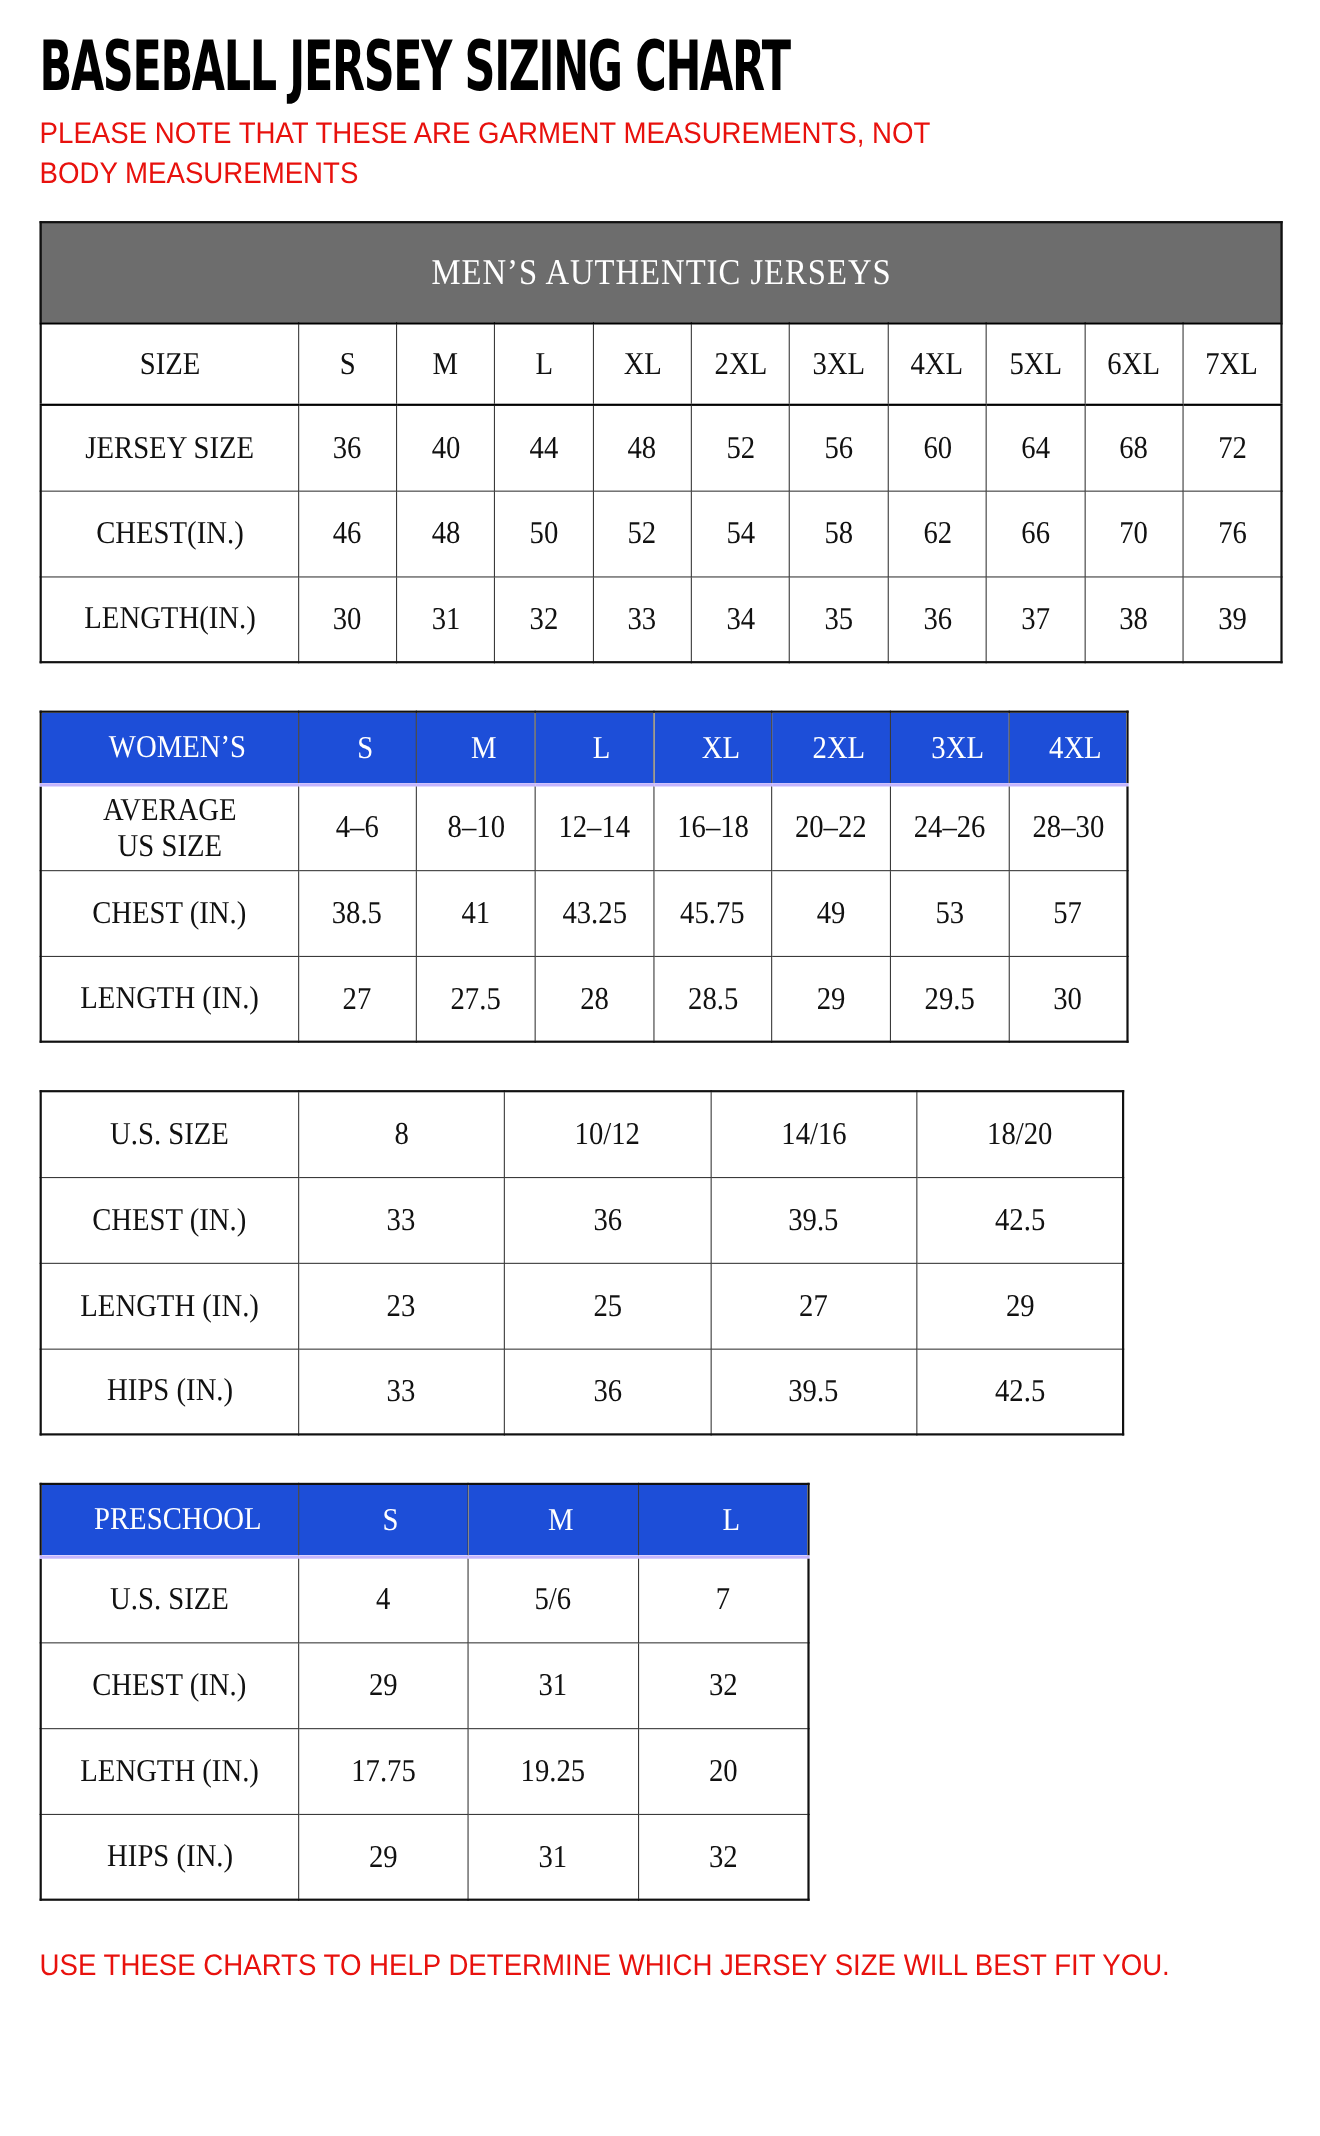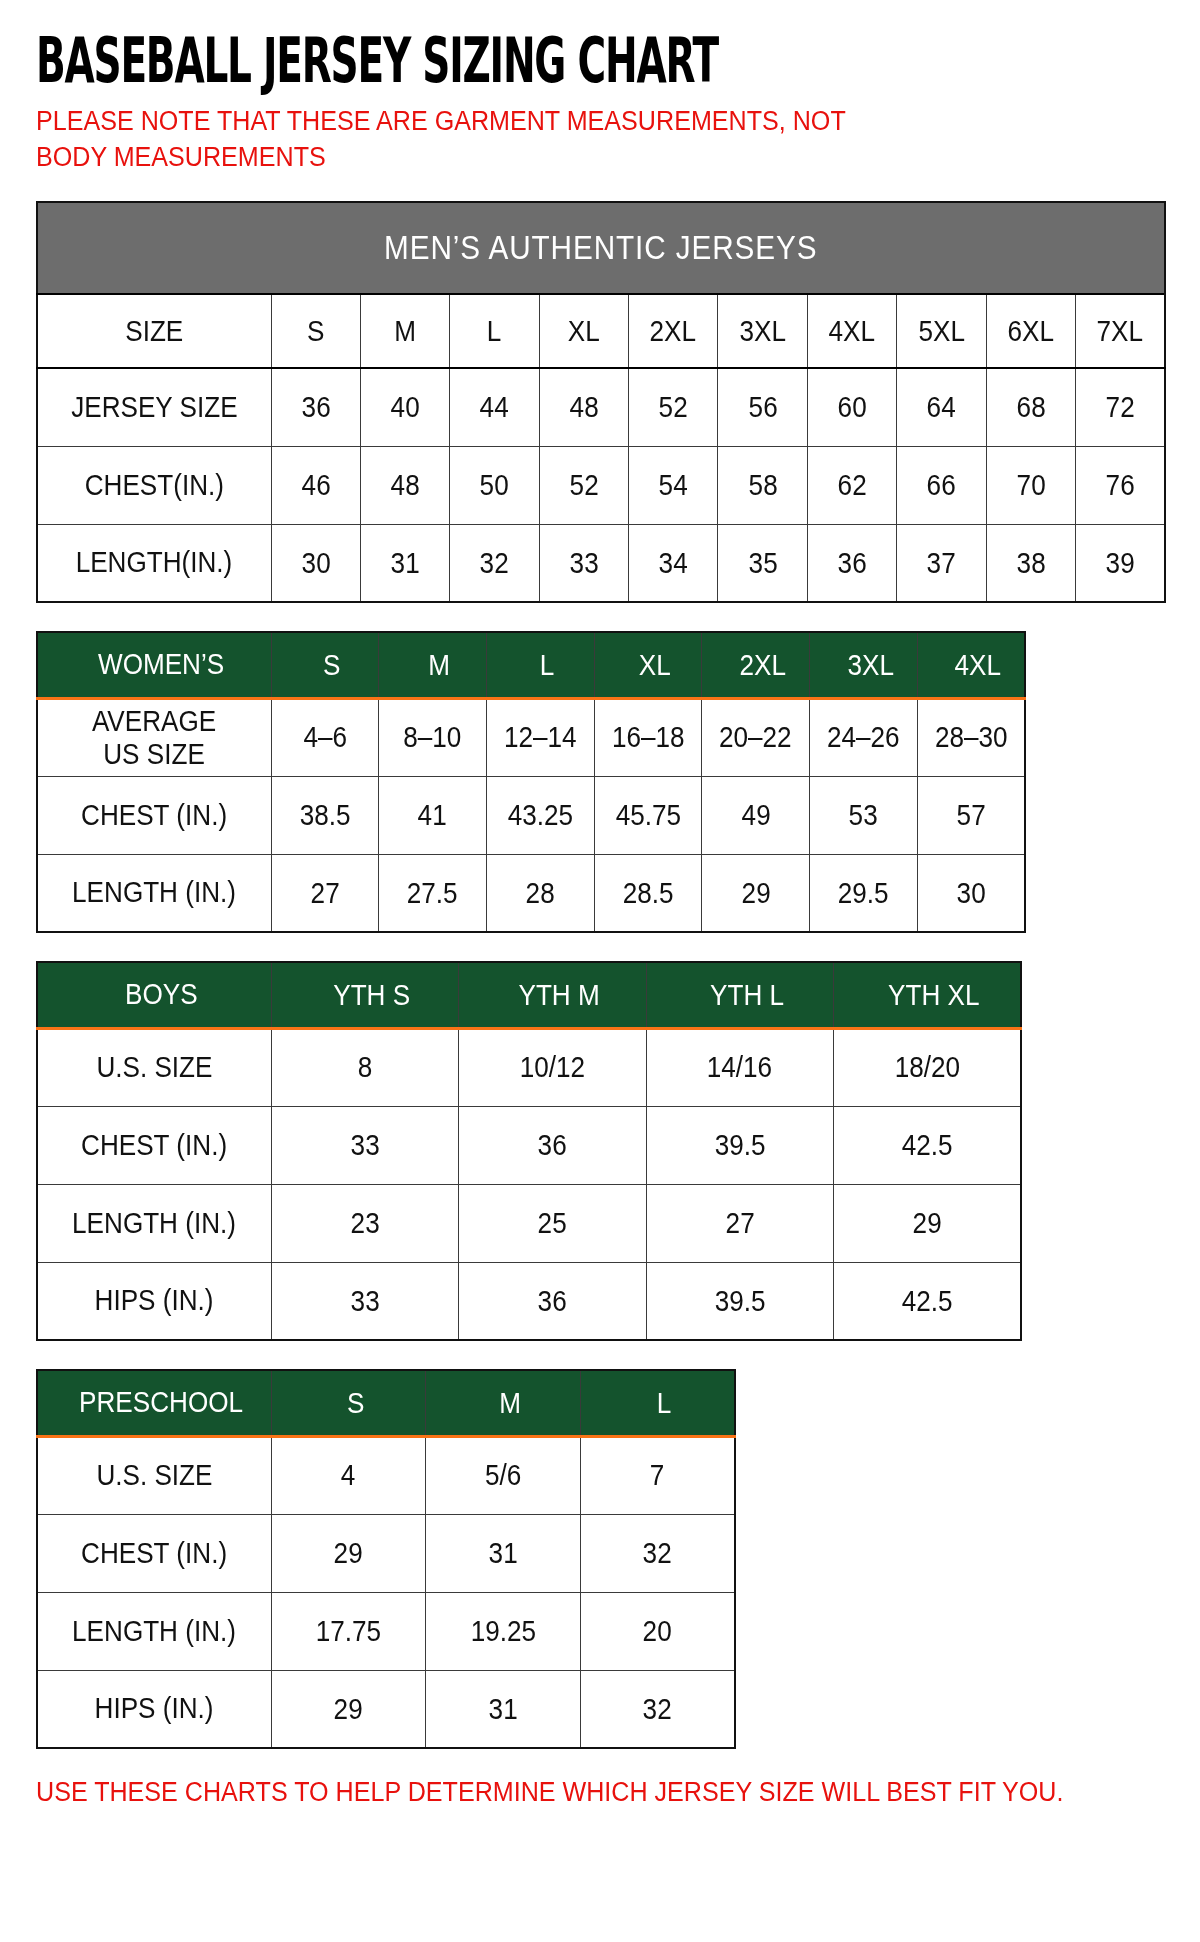--- a/index.html
+++ b/index.html
@@ -32,21 +32,21 @@
   .note {
     color: #e8110d;
     font-size: 27px;
     line-height: 1.32;
     font-weight: 400;
     width: 952px;
     transform: scaleX(0.93);
     transform-origin: left top;
     margin-bottom: 26px;
   }
-  .table-block { margin-bottom: 28px; }
+  .table-block { margin-bottom: 43px; font-family: Liberation Serif, serif; }
   .banner {
     background: #6d6d6d;
     color: #ffffff;
     height: 92px;
     display: flex;
     align-items: center;
     justify-content: center;
     font-size: 33px;
     letter-spacing: 1px;
     border: 2px solid #111111;
@@ -69,24 +69,24 @@
     vertical-align: middle;
     font-size: 29px;
     color: #111111;
     height: 78px;
     padding: 0 2px;
     overflow: hidden;
   }
   tr.header-row td { height: 74px; }
   tr.header-row.plain td { border-bottom: 2px solid #000000; }
   tr.header-row.gray td {
-    background: #14532d;
+    background: #1d4ed8;
     color: #ffffff;
     height: 66px;
-    border-bottom: 3px solid #f97316;
+    border-bottom: 3px solid #c4b5fd;
     padding-left: 16px;
   }
   td.label-cell { white-space: pre-line; line-height: 1.15; }
   .cx {
     display: inline-block;
     transform: scaleX(0.90);
     white-space: pre-line;
   }
   .footer {
     color: #e8110d;
@@ -239,27 +239,20 @@
       <div class="table-block tb-boys">
         <table>
           <colgroup>
             <col style="width: 234px;">
             <col>
             <col>
             <col>
             <col>
           </colgroup>
           <tbody>
-            <tr class="header-row gray">
-              <td class="label-cell"><span class="cx">BOYS</span></td>
-              <td><span class="cx">YTH S</span></td>
-              <td><span class="cx">YTH M</span></td>
-              <td><span class="cx">YTH L</span></td>
-              <td><span class="cx">YTH XL</span></td>
-            </tr>
             <tr>
               <td class="label-cell"><span class="cx">U.S. SIZE</span></td>
               <td><span class="cx">8</span></td>
               <td><span class="cx">10/12</span></td>
               <td><span class="cx">14/16</span></td>
               <td><span class="cx">18/20</span></td>
             </tr>
             <tr>
               <td class="label-cell"><span class="cx">CHEST (IN.)</span></td>
               <td><span class="cx">33</span></td>

